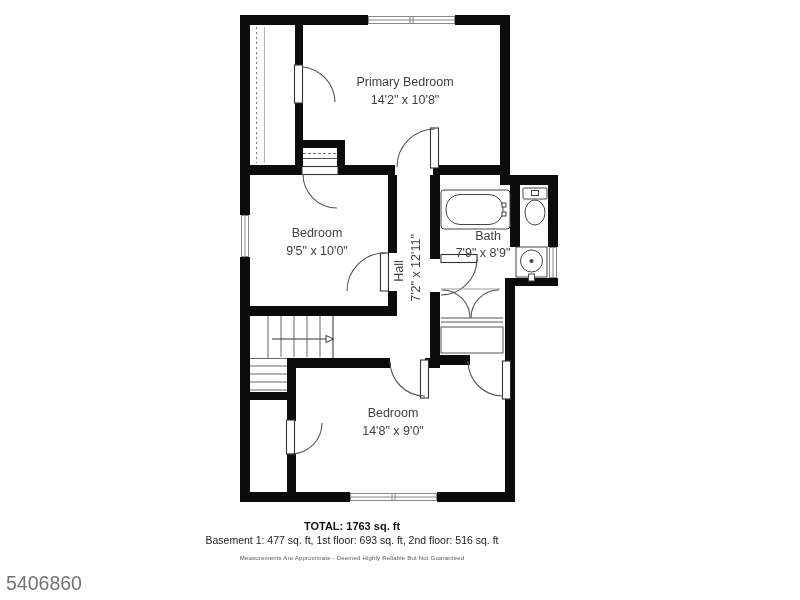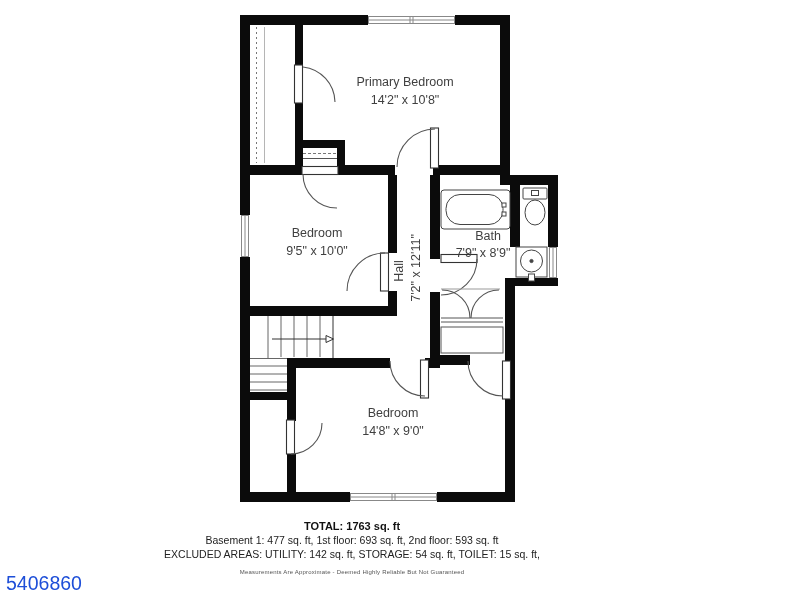--- a/index.html
+++ b/index.html
@@ -4,21 +4,21 @@
 <style>
   html,body{margin:0;padding:0;background:#ffffff;}
   body{width:800px;height:600px;position:relative;overflow:hidden;
        font-family:"Liberation Sans",sans-serif;}
   svg{position:absolute;left:0;top:0;}
   .room-label{font-family:"Liberation Sans",sans-serif;font-size:12.5px;fill:#3f3f3f;}
   .summary{position:absolute;left:0;top:519px;width:704px;text-align:center;
            color:#222;font-size:10.5px;line-height:14px;}
   .summary .total{font-weight:bold;font-size:11px;color:#111;}
   .summary .disclaimer{font-size:6px;color:#555;margin-top:4px;letter-spacing:.2px;}
-  .listing-id{position:absolute;left:6px;top:572px;font-size:19.5px;color:#1d4ed8;}
+  .listing-id{position:absolute;left:6px;top:572px;font-size:19.5px;color:#737373;}
 </style>
 </head>
 <body>
 
 <svg width="800" height="600" viewBox="0 0 800 600">
   <rect x="0" y="0" width="800" height="600" fill="#ffffff"></rect>
 
   <g fill="#0b0b0b">
     <rect x="240" y="15" width="270" height="10"></rect>
     <rect x="240" y="15" width="10" height="487"></rect>
@@ -181,18 +181,17 @@
     <text class="room-label" x="488" y="240">Bath</text>
     <text class="room-label" x="483" y="257">7'9" x 8'9"</text>
 
     <text class="room-label" x="393" y="417">Bedroom</text>
     <text class="room-label" x="393" y="435">14'8" x 9'0"</text>
   </g>
 </svg>
 
 <div class="summary">
   <div class="total">TOTAL: 1763 sq. ft</div>
-  <div>Basement 1: 477 sq. ft, 1st floor: 693 sq. ft, 2nd floor: 593 sq. ft</div>
-  <div>EXCLUDED AREAS: UTILITY: 142 sq. ft, STORAGE: 54 sq. ft, TOILET: 15 sq. ft,</div>
+  <div>Basement 1: 477 sq. ft, 1st floor: 693 sq. ft, 2nd floor: 516 sq. ft</div>
   <div class="disclaimer">Measurements Are Approximate - Deemed Highly Reliable But Not Guaranteed</div>
 </div>
 
 <div class="listing-id">5406860</div>
 
 </body></html>

